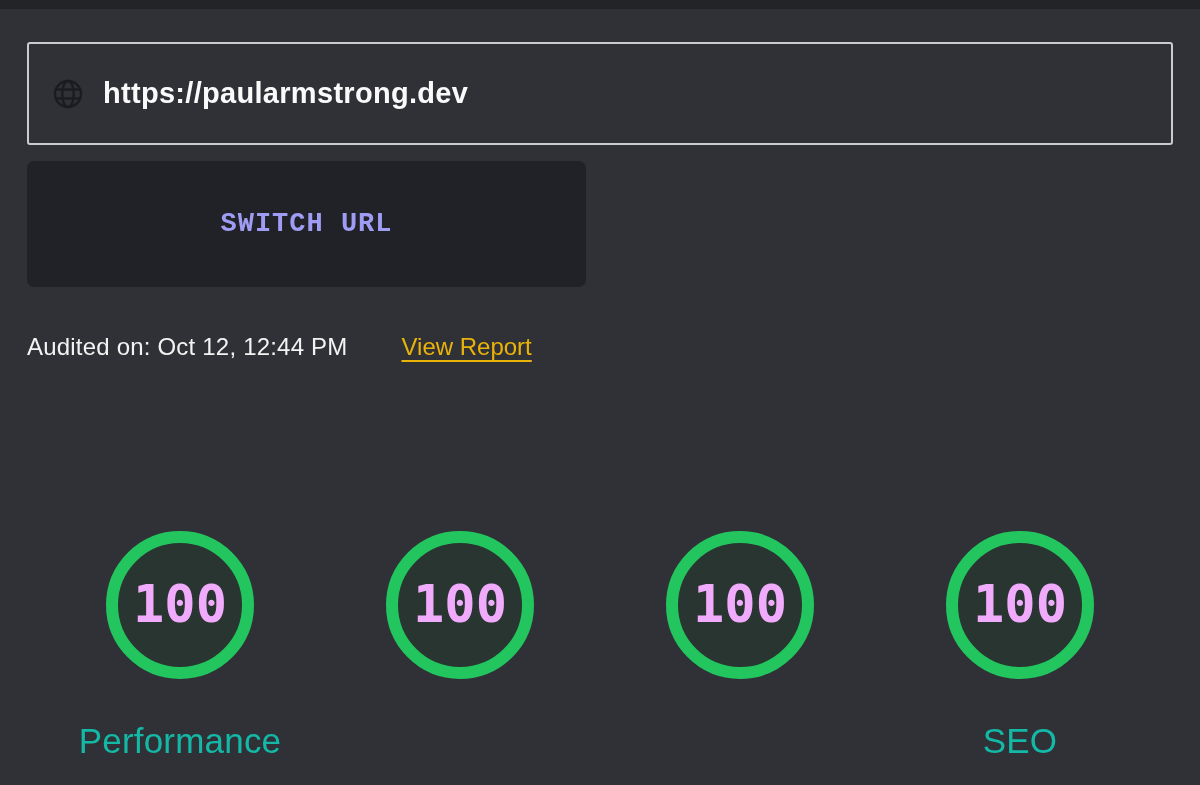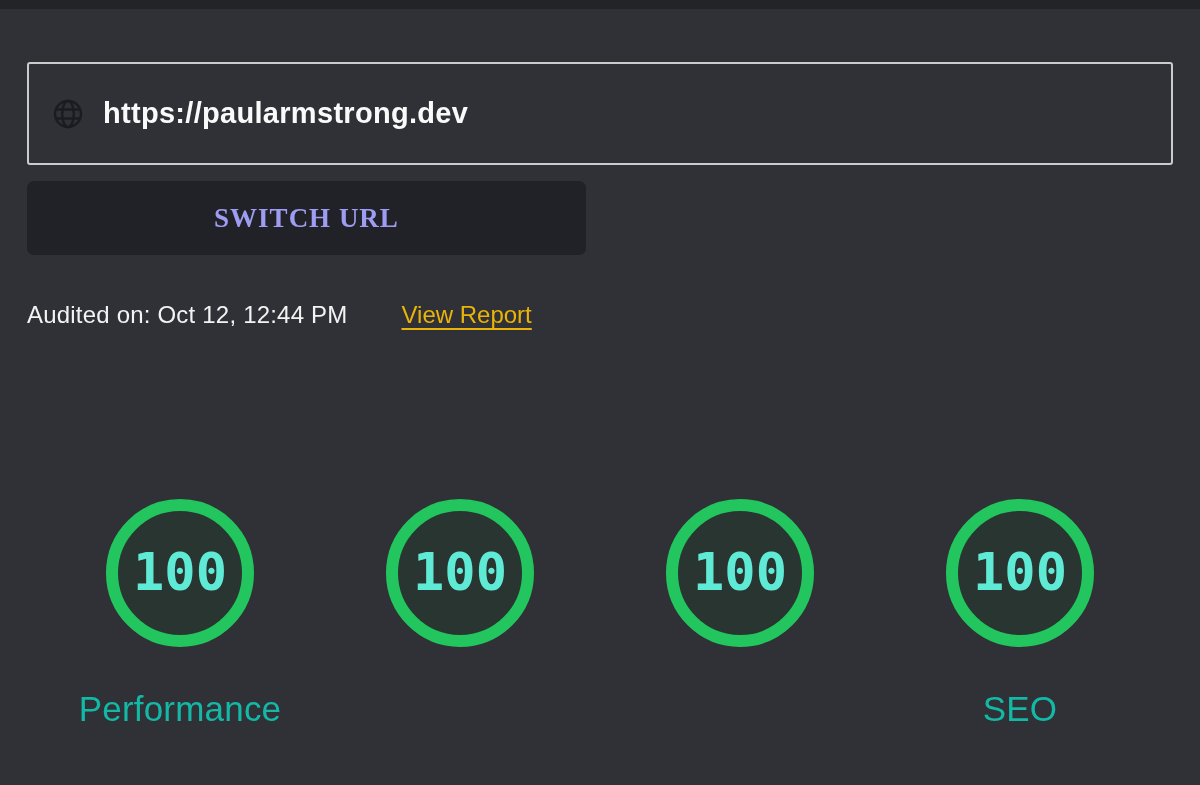--- a/index.html
+++ b/index.html
@@ -8,21 +8,20 @@
     background: #2f3136;
     font-family: "Liberation Sans", sans-serif;
     overflow: hidden;
   }
   .top-strip {
     height: 9px;
     background: #232428;
   }
   .container {
     padding: 4px 27px;
-    margin-top: 20px;
   }
   
   .url-field {
     margin-top: 29px;
     height: 103px;
     border: 2px solid #c9cbcd;
     border-radius: 3px;
     display: flex;
     align-items: center;
     padding-left: 24px;
@@ -42,24 +41,24 @@
     white-space: nowrap;
   }
   
   .buttons-row {
     margin-top: 16px;
     display: grid;
     grid-template-columns: 1fr 1fr;
     gap: 28px;
   }
   .btn {
-    height: 74px;
+    height: 126px;
     border: none;
     border-radius: 7px;
-    font-family: Liberation Serif, serif;
+    font-family: Liberation Mono, monospace;
     font-size: 27px;
     font-weight: 700;
     letter-spacing: 1px;
     cursor: pointer;
   }
   .btn-switch {
     background: #212227;
     color: #9f9cf3;
   }
   .btn-run {
@@ -103,21 +102,21 @@
     border-radius: 50%;
     background: #293530;
     display: flex;
     align-items: center;
     justify-content: center;
   }
   .gauge-value {
     font-family: "DejaVu Sans Mono", monospace;
     font-size: 52px;
     font-weight: 600;
-    color: #5eead4;
+    color: #f0abfc;
     line-height: 1;
     padding-bottom: 2px;
   }
   .score-label {
     margin-top: 42px;
     font-size: 35px;
     color: #14b8a6;
     letter-spacing: 0.2px;
     white-space: nowrap;
   }

